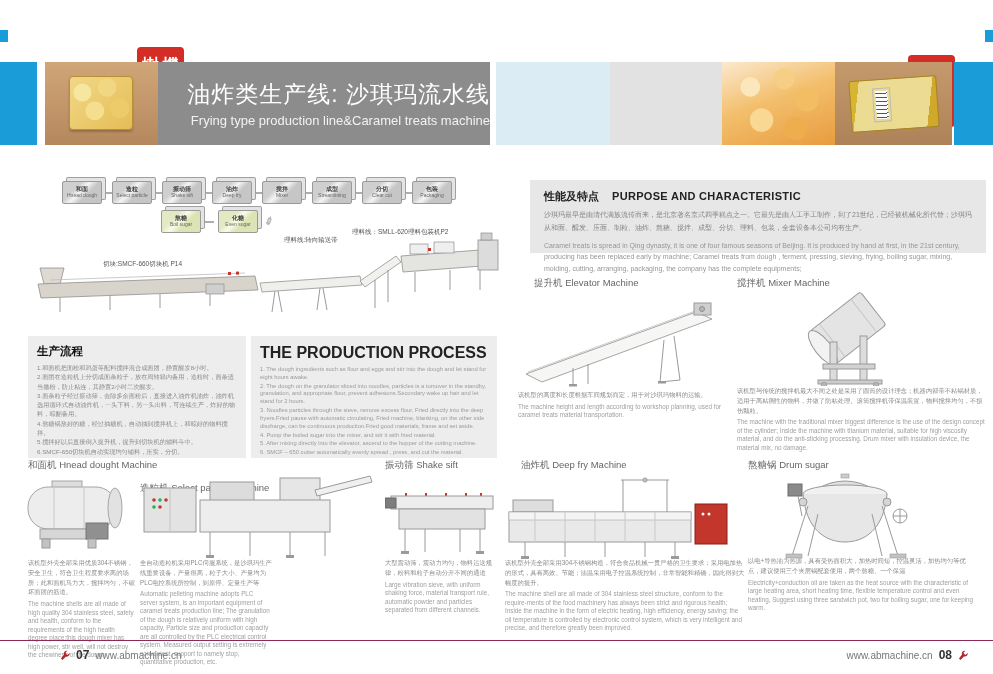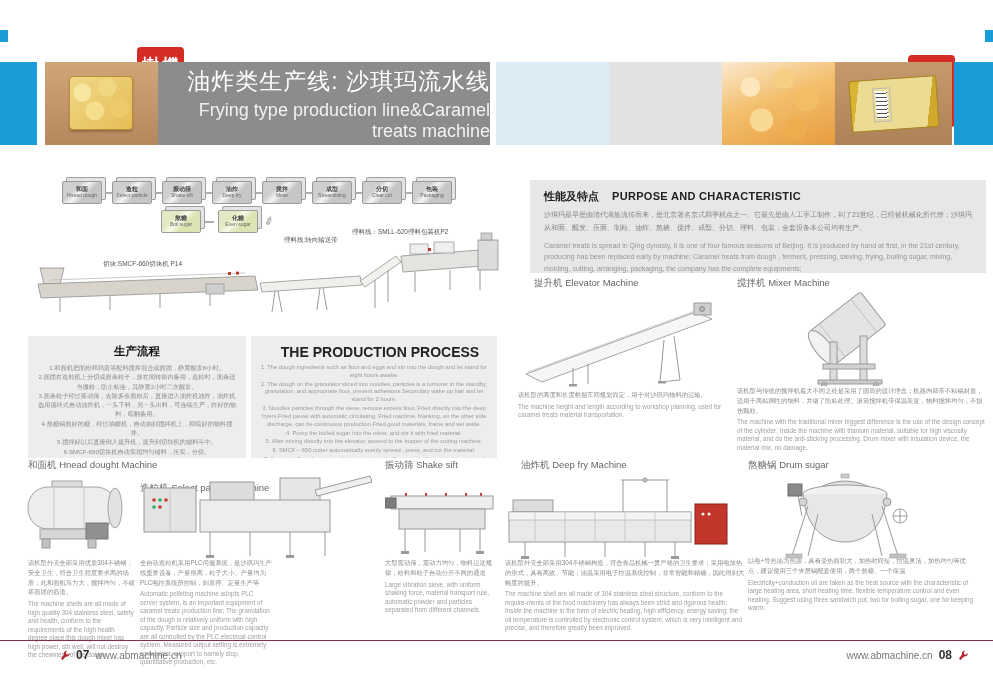--- a/index.html
+++ b/index.html
@@ -28,21 +28,21 @@
   .treat { position:absolute; left:24px; top:14px; width:64px; height:54px; border-radius:4px;
     background:
       radial-gradient(circle at 20% 30%, #f7e6a0 0 14%, transparent 15%),
       radial-gradient(circle at 60% 20%, #f2d782 0 16%, transparent 17%),
       radial-gradient(circle at 40% 65%, #f5df8e 0 18%, transparent 19%),
       radial-gradient(circle at 80% 60%, #eecb6a 0 16%, transparent 17%),
       linear-gradient(135deg,#f1d887,#e5bd55);
     border:1px solid #b98f35; box-shadow:0 2px 2px rgba(90,60,20,.35); }
   .bnr-gray { left:158px; width:332px; background:#8c8c8c; display:flex; flex-direction:column; justify-content:center; padding-left:17px; }
   .bnr-title-zh { color:#fff; font-size:23px; letter-spacing:1px; }
-  .bnr-title-en { color:#f2f2f2; font-size:18px; margin-top:3px; }
+  .bnr-title-en { color:#f2f2f2; font-size:13px; margin-top:3px; }
   .b-lb { left:496px; width:114px; background:#dcecf5; }
   .b-lg { left:610px; width:112px; background:#e2e2e2; }
   .photo-close { left:722px; width:113px;
     background:
       radial-gradient(circle at 25% 30%, #fbe7bb 0 9%, transparent 10%),
       radial-gradient(circle at 55% 20%, #f6cf85 0 11%, transparent 12%),
       radial-gradient(circle at 75% 45%, #f3bd64 0 12%, transparent 13%),
       radial-gradient(circle at 35% 70%, #f8d893 0 12%, transparent 13%),
       radial-gradient(circle at 65% 80%, #efae4e 0 11%, transparent 12%),
       linear-gradient(160deg,#fbe9cf 0%,#f3bf6d 45%,#e89c3e 100%); }
@@ -66,37 +66,37 @@
   .flow-sub { position:absolute; left:161px; top:210px; display:flex; align-items:center; }
   .flow-sub .dash { margin:0 4px; }
   .pencil { font-size:11px; color:#8a8a8a; margin-left:7px; transform:rotate(-24deg); }
   
   .line-art { position:absolute; left:30px; top:228px; width:470px; height:95px; }
   .line-label { position:absolute; font-size:6.5px; color:#555; white-space:nowrap; }
   .ll-cut { left:103px; top:260px; }
   .ll-turn { left:284px; top:236px; }
   .ll-pack { left:352px; top:228px; }
   
-  .purpose { position:absolute; left:530px; top:180px; width:456px; height:93px; background:#e7e7e7; padding:9px 14px; }
+  .purpose { position:absolute; left:530px; top:180px; width:456px; height:73px; background:#e7e7e7; padding:9px 14px; }
   .purpose-title { font-size:11px; font-weight:bold; color:#222; margin-bottom:5px; }
   .purpose-title .en { margin-left:10px; letter-spacing:.3px; }
   .p-zh { font-size:7px; color:#858585; line-height:1.8; }
   .p-en { font-size:7px; color:#979797; line-height:1.6; margin-top:6px; }
   
   .m-title { position:absolute; font-size:9.5px; color:#666; white-space:nowrap; }
   .m-photo { position:absolute; }
   .m-desc { position:absolute; }
   .d-zh { font-size:6.3px; color:#8a8a8a; line-height:1.55; margin-bottom:3px; }
   .d-en { font-size:6.3px; color:#a0a0a0; line-height:1.35; }
   
-  .proc { position:absolute; top:336px; height:122px; background:#ededed; padding:8px 9px; overflow:hidden;text-align:center; }
+  .proc { position:absolute; top:336px; height:122px; background:#ededed; padding:8px 9px; overflow:hidden; }
   .proc-zh { left:28px; width:218px; }
   .proc-en { left:251px; width:246px; }
   .proc-title-zh { font-size:11.5px; font-weight:bold; color:#111; margin-bottom:4px; }
-  .proc-title-en { font-size:14px; font-weight:bold; color:#222; margin-bottom:4px;margin-left:12px; }
+  .proc-title-en { font-size:16px; font-weight:bold; color:#222; margin-bottom:4px; }
   .step-zh { font-size:6.2px; color:#8a8a8a; line-height:1.5; }
   .step-en { font-size:5.8px; color:#9b9b9b; line-height:1.35; margin-bottom:1px; }
   
   .foot-line { position:absolute; left:0; right:0; top:640px; height:1px; background:#8a2a56; }
   .foot { position:absolute; top:648px; display:flex; align-items:center; gap:6px; }
   .foot.l { left:60px; } .foot.r { right:25px; }
   .page-num { font-size:12px; font-weight:bold; color:#333; }
   .site-url { font-size:10px; color:#777; text-decoration:none; }
   svg .ln { stroke:#9a9a9a; stroke-width:1; fill:none; }
 </style>

